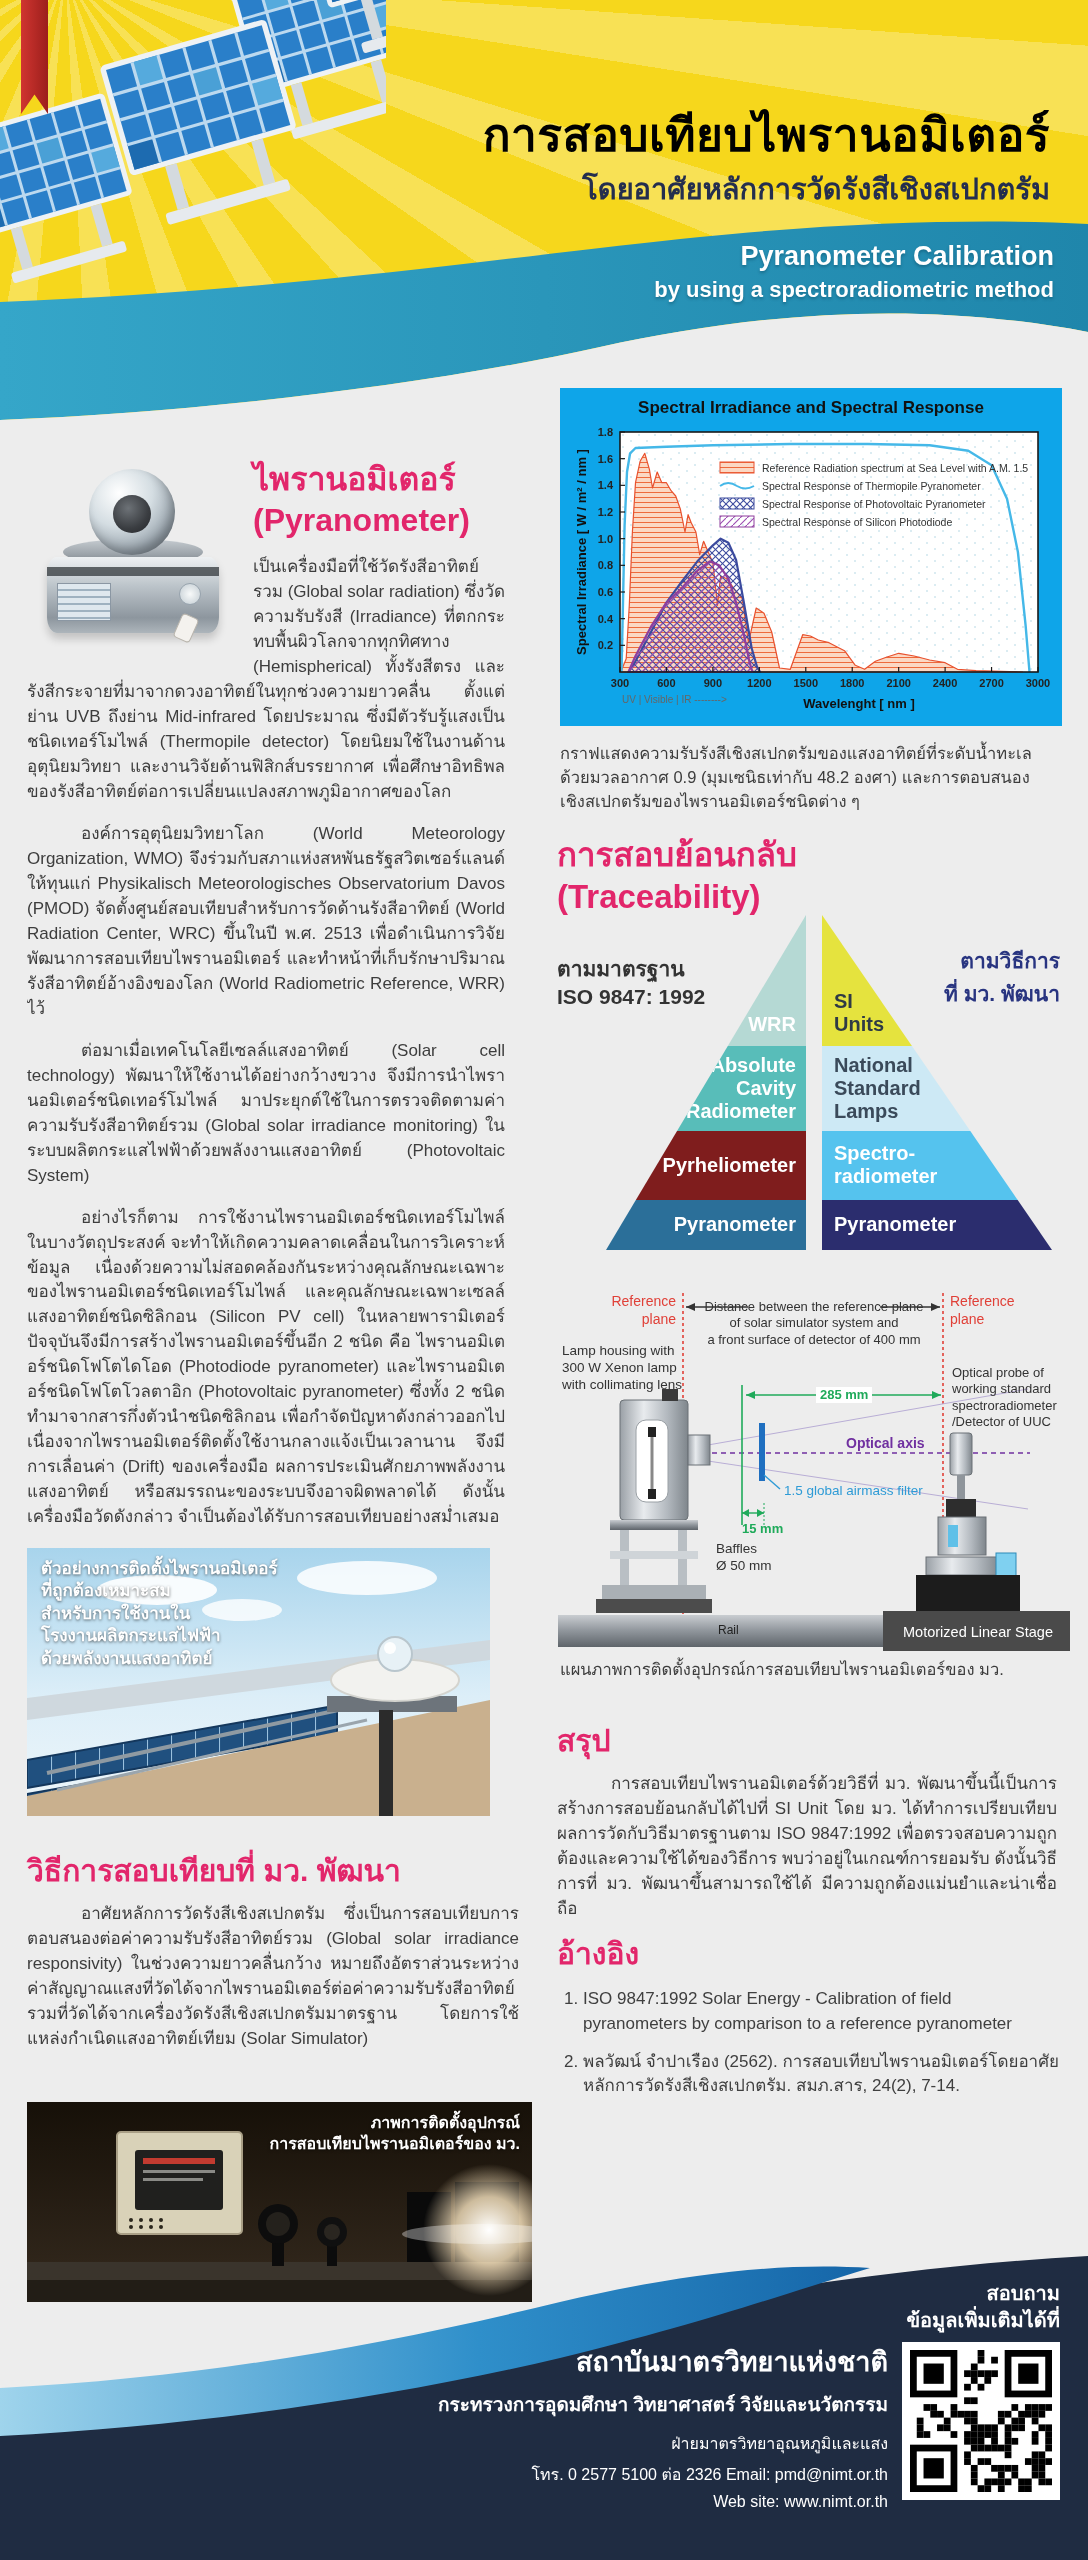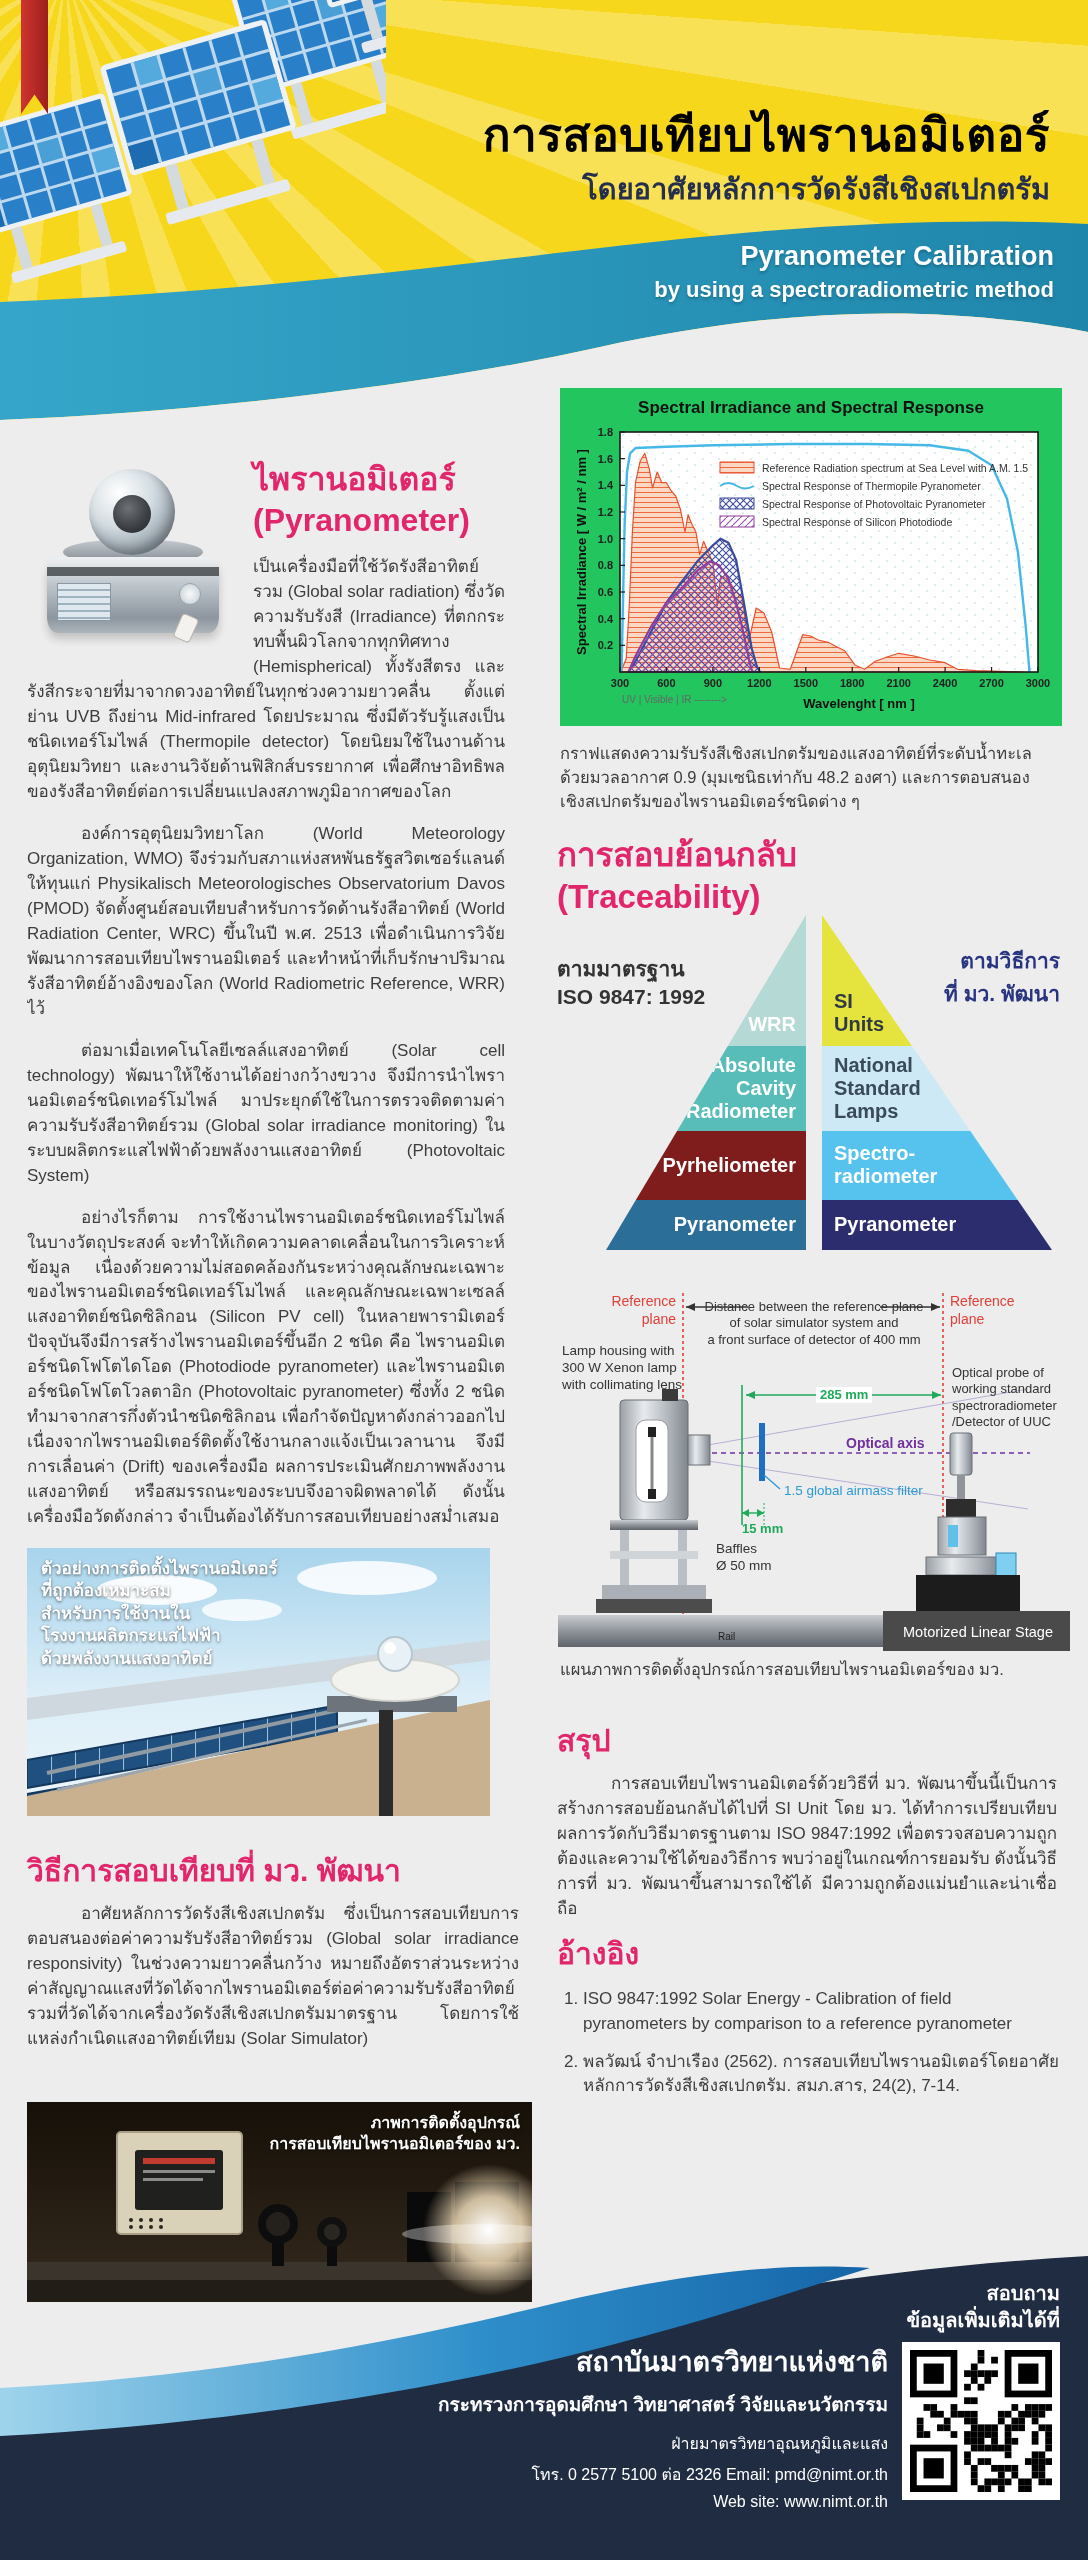--- a/index.html
+++ b/index.html
@@ -34,21 +34,21 @@
         background:linear-gradient(#eef1f3,#bcc4ca 38%,#8d969e 80%,#adb5bb);box-shadow:0 6px 8px rgba(0,0,0,.18);}
   .pyr-band{position:absolute;left:20px;top:98px;width:172px;height:9px;background:#32373b;opacity:.75;}
   .pyr-label{position:absolute;left:30px;top:114px;width:52px;height:36px;background:#dfe8ee;border:1px solid #8b97a3;
         background-image:repeating-linear-gradient(#dfe8ee 0 5px,#9fb2c0 5px 7px);}
   .pyr-level{position:absolute;left:152px;top:114px;width:20px;height:20px;border-radius:50%;background:radial-gradient(#f8fafa,#c2ccd2);border:1px solid #98a4ae;}
   .pyr-plug{position:absolute;left:150px;top:146px;width:16px;height:24px;background:#f4f2ee;border:1px solid #b9b5ad;border-radius:4px;transform:rotate(24deg);}
   
   .photo-frame{position:absolute;overflow:hidden;}
   .overlay-cap{position:absolute;color:#fff;font-size:17px;font-weight:600;line-height:1.32;text-shadow:0 1px 3px rgba(0,0,0,.6);}
   
-  #chart-panel{position:absolute;left:560px;top:388px;width:502px;height:338px;background:#22c55e;}
+  #chart-panel{position:absolute;left:560px;top:388px;width:502px;height:338px;background:#0ea5e9;}
   #chart-title{margin:10px 0 2px 0;text-align:center;font-size:17px;font-weight:bold;color:#111;}
   .ctick{font:600 11px "Liberation Sans",sans-serif;fill:#222;}
   .caxis{font:700 13px "Liberation Sans",sans-serif;fill:#111;}
   .cleg{font:10.5px "Liberation Sans",sans-serif;fill:#333;}
   .cband{font:10px "Liberation Sans",sans-serif;fill:#666;}
   #chart-caption{position:absolute;left:560px;top:742px;width:472px;}
   #trace-heading{position:absolute;left:557px;top:834px;font-size:33px;}
   #trace-left-label{position:absolute;left:557px;top:952px;width:200px;font-size:21px;font-weight:bold;color:#333;}
   #trace-right-label{position:absolute;left:872px;top:944px;width:188px;text-align:right;font-size:21px;font-weight:bold;color:#283480;}
   .pyr-half{position:absolute;top:915px;height:335px;display:flex;flex-direction:column;}
@@ -427,21 +427,21 @@
     <div class="dlabel dgreen" style="left:258px;top:102px;">285 mm</div>
     <div class="dlabel dpurple" style="left:288px;top:150px;font-size:14px;">Optical axis</div>
     <div class="dlabel dblue" style="left:226px;top:198px;font-size:13.5px;">1.5 global airmass filter</div>
     <div class="dlabel dgreen" style="left:180px;top:236px;background:none;">15 mm</div>
     <div class="dlabel pre" style="left:158px;top:256px;font-size:13.5px;">Baffles
 Ø 50 mm</div>
     <div class="dlabel pre" style="left:394px;top:80px;width:118px;font-size:13px;">Optical probe of
 working standard
 spectroradiometer
 /Detector of UUC</div>
-    <div class="dlabel" style="left:160px;top:338px;font-size:10px;color:#222;margin-top:8px;">Rail</div>
+    <div class="dlabel" style="left:160px;top:338px;font-size:12px;color:#222;">Rail</div>
     <div class="dlabel" style="left:334px;top:338px;width:172px;text-align:center;font-size:14.5px;color:#fff;">Motorized Linear Stage</div>
   </div>
   <div id="diagram-caption" class="caption-txt">แผนภาพการติดตั้งอุปกรณ์การสอบเทียบไพรานอมิเตอร์ของ มว.</div>
 
   <div id="summary">
     <div class="h-pink" style="font-size:30px;">สรุป</div>
     <p class="body-txt indent" style="margin-top:12px;">การสอบเทียบไพรานอมิเตอร์ด้วยวิธีที่ มว. พัฒนาขึ้นนี้เป็นการสร้างการสอบย้อนกลับได้ไปที่ SI Unit  โดย มว. ได้ทำการเปรียบเทียบผลการวัดกับวิธีมาตรฐานตาม ISO 9847:1992 เพื่อตรวจสอบความถูกต้องและความใช้ได้ของวิธีการ พบว่าอยู่ในเกณฑ์การยอมรับ  ดังนั้นวิธีการที่ มว. พัฒนาขึ้นสามารถใช้ได้ มีความถูกต้องแม่นยำและน่าเชื่อถือ</p>
   </div>
 
   <div id="references">

